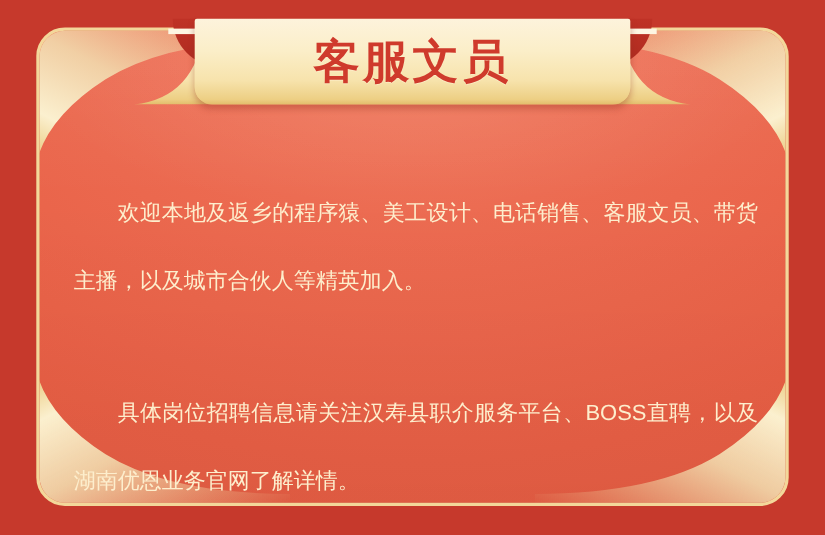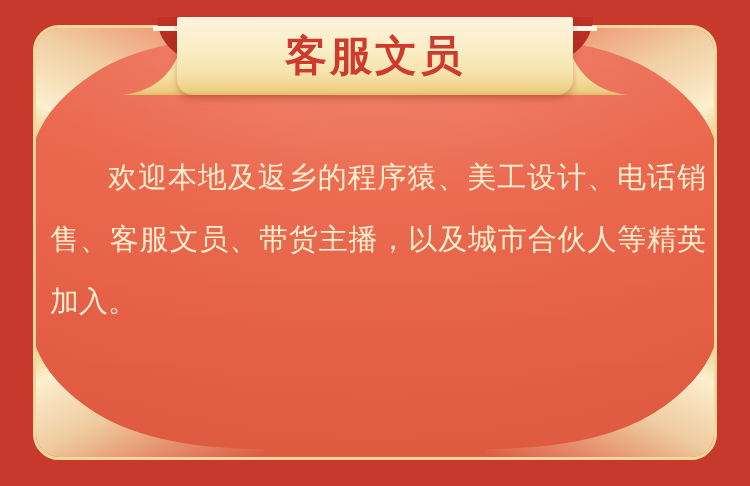--- a/index.html
+++ b/index.html
@@ -148,26 +148,26 @@
     position: absolute;
     left: 0;
     top: 118px;
     width: 684px;
     padding: 0 14px;
     box-sizing: border-box;
   }
   .paragraph {
     color: #fdeecd;
     font-family: Liberation Sans, sans-serif;
-    font-size: 29px;
+    font-size: 20px;
     line-height: 62px;
     text-align: justify;
     text-align-last: left;
     text-indent: 2em;
-    margin: 0;
+    margin: 17px;
     letter-spacing: 0px;
   }
   #paragraph-2 { margin-top: 58px; }
 </style>
 </head>
 <body>
 
 <div id="poster">
 
   <div id="card">
@@ -225,20 +225,21 @@
             <stop offset="78%" stop-color="#f0dca8" stop-opacity="0.35"></stop>
             <stop offset="100%" stop-color="#efd9a2" stop-opacity="0"></stop>
           </linearGradient>
         </defs>
         <path d="M0,118 L0,26 Q0,0 26,0 L230,0 L230,10 Q120,10 62,46 Q12,78 0,118 Z" fill="url(#gcg-br)"></path>
       </svg>
     </div>
 
     <div id="body-copy">
       <p class="paragraph" id="paragraph-1">欢迎本地及返乡的程序猿、美工设计、电话销售、客服文员、带货主播，以及城市合伙人等精英加入。</p>
+      <p class="paragraph" id="paragraph-2">具体岗位招聘信息请关注汉寿县职介服务平台、BOSS直聘，以及湖南优恩业务官网了解详情。</p>
     </div>
   </div>
 
   <div id="ribbon">
 
     <div class="ribbon-tab" id="ribbon-tab-left"></div>
     <div class="ribbon-tab" id="ribbon-tab-right"></div>
 
     <div class="ribbon-gap" id="ribbon-gap-left"></div>
     <div class="ribbon-gap" id="ribbon-gap-right"></div>

